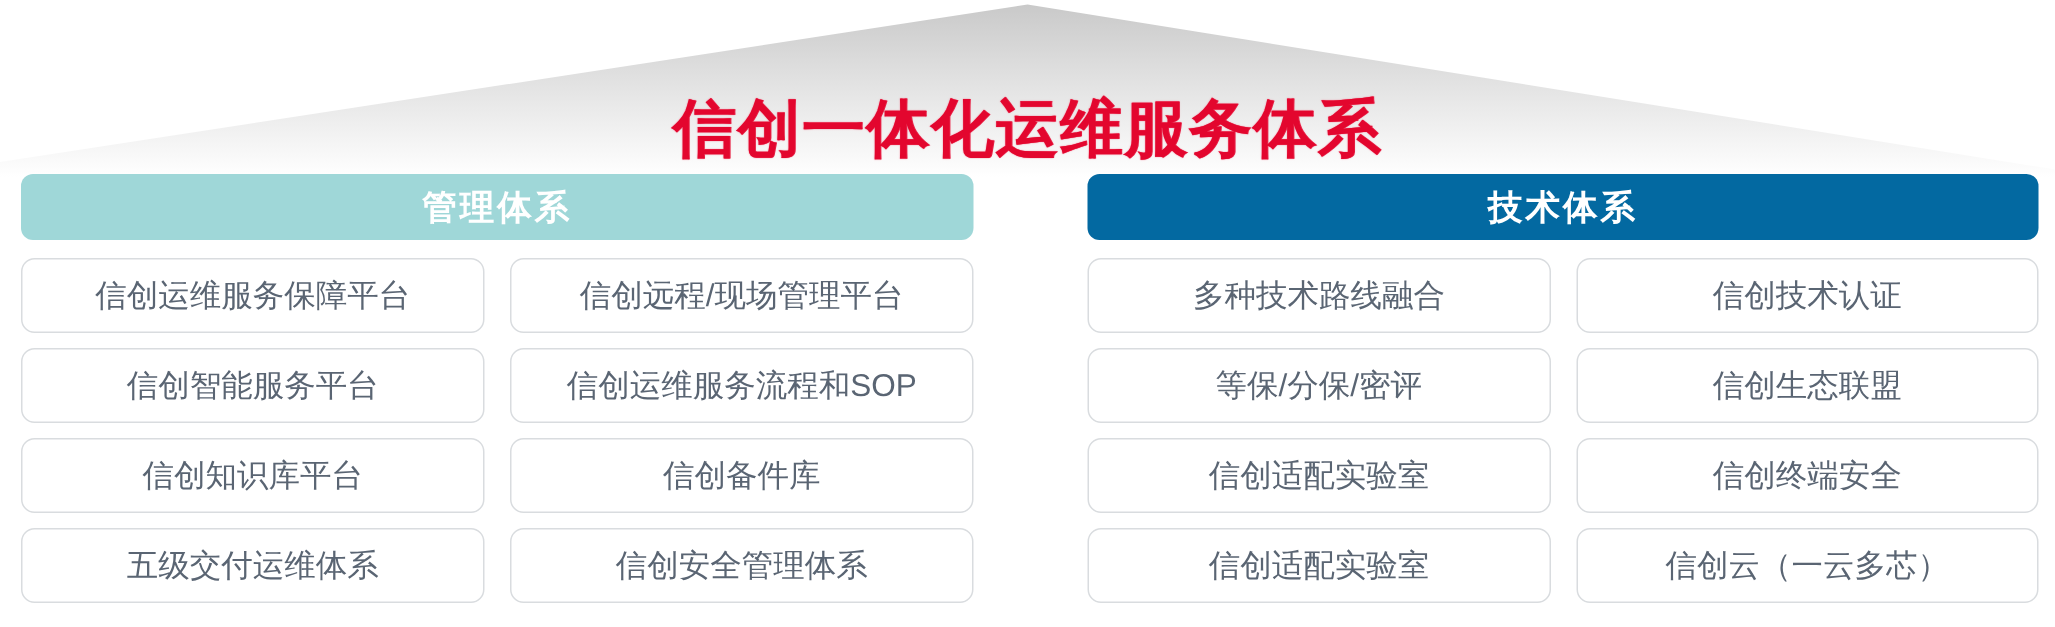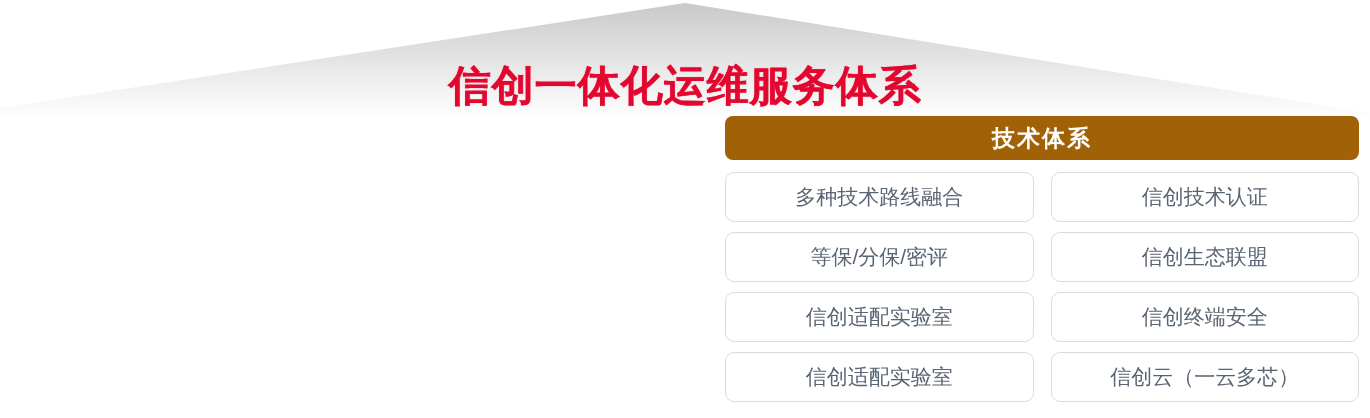--- a/index.html
+++ b/index.html
@@ -63,21 +63,21 @@
     border-radius: 8px;
     display: flex;
     align-items: center;
     justify-content: center;
     color: #ffffff;
     font-size: 23px;
     font-weight: bold;
     letter-spacing: 2px;
   }
   .group-header.teal   { background: #9fd7d8; }
-  .group-header.orange { background: #a16207; }
+  .group-header.orange { background: #0369a1; }
 
   .card-grid {
     margin-top: 12px;
     display: grid;
     grid-template-columns: 1fr 1fr;
     column-gap: 17px;
     row-gap: 10px;
   }
 
   .card {
@@ -108,20 +108,33 @@
           <stop offset="45%" stop-color="#e2e2e2"></stop>
           <stop offset="100%" stop-color="#ffffff"></stop>
         </linearGradient>
       </defs>
       <polygon points="685,3 1370,113 1370,118 0,118 0,108" fill="url(#roofGrad)"></polygon>
     </svg>
   </div>
 
   <div class="title">信创一体化运维服务体系</div>
 
+  <div class="group group-left">
+    <div class="group-header teal">管理体系</div>
+    <div class="card-grid">
+      <div class="card">信创运维服务保障平台</div>
+      <div class="card">信创远程/现场管理平台</div>
+      <div class="card">信创智能服务平台</div>
+      <div class="card">信创运维服务流程和SOP</div>
+      <div class="card">信创知识库平台</div>
+      <div class="card">信创备件库</div>
+      <div class="card">五级交付运维体系</div>
+      <div class="card">信创安全管理体系</div>
+    </div>
+  </div>
 
   <div class="group group-right">
     <div class="group-header orange">技术体系</div>
     <div class="card-grid">
       <div class="card">多种技术路线融合</div>
       <div class="card">信创技术认证</div>
       <div class="card">等保/分保/密评</div>
       <div class="card">信创生态联盟</div>
       <div class="card">信创适配实验室</div>
       <div class="card">信创终端安全</div>

